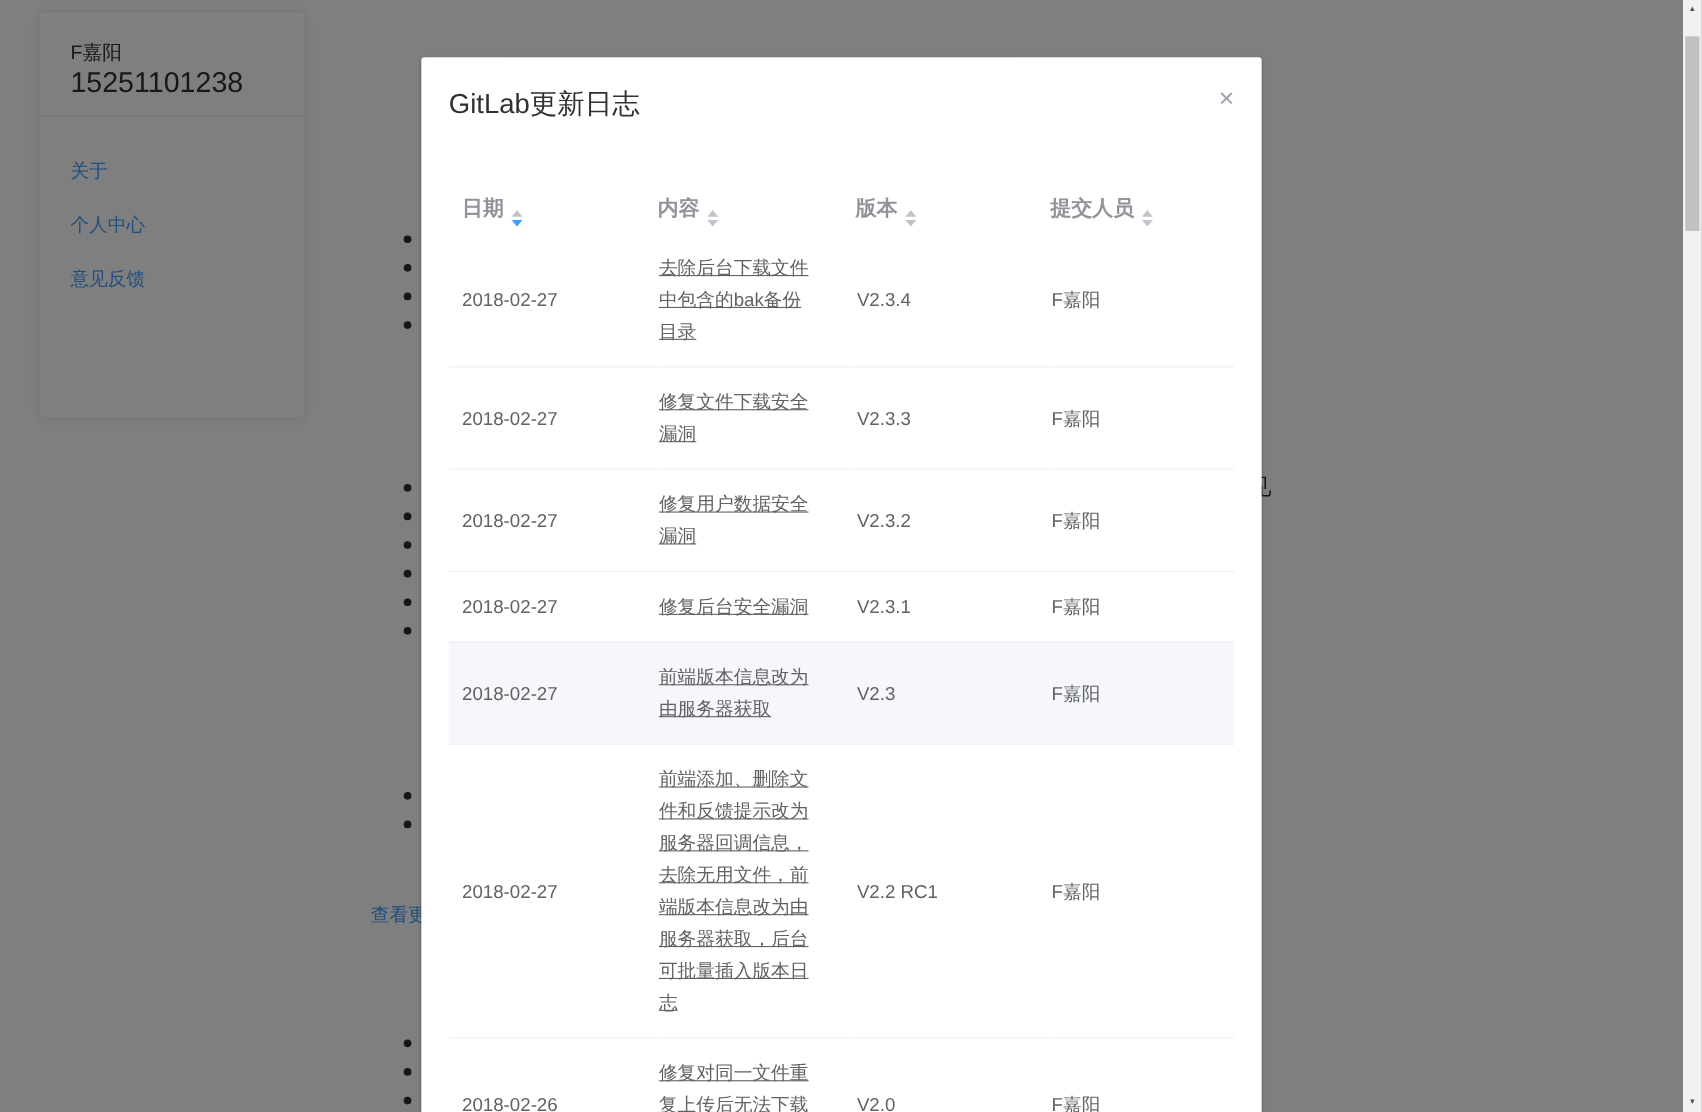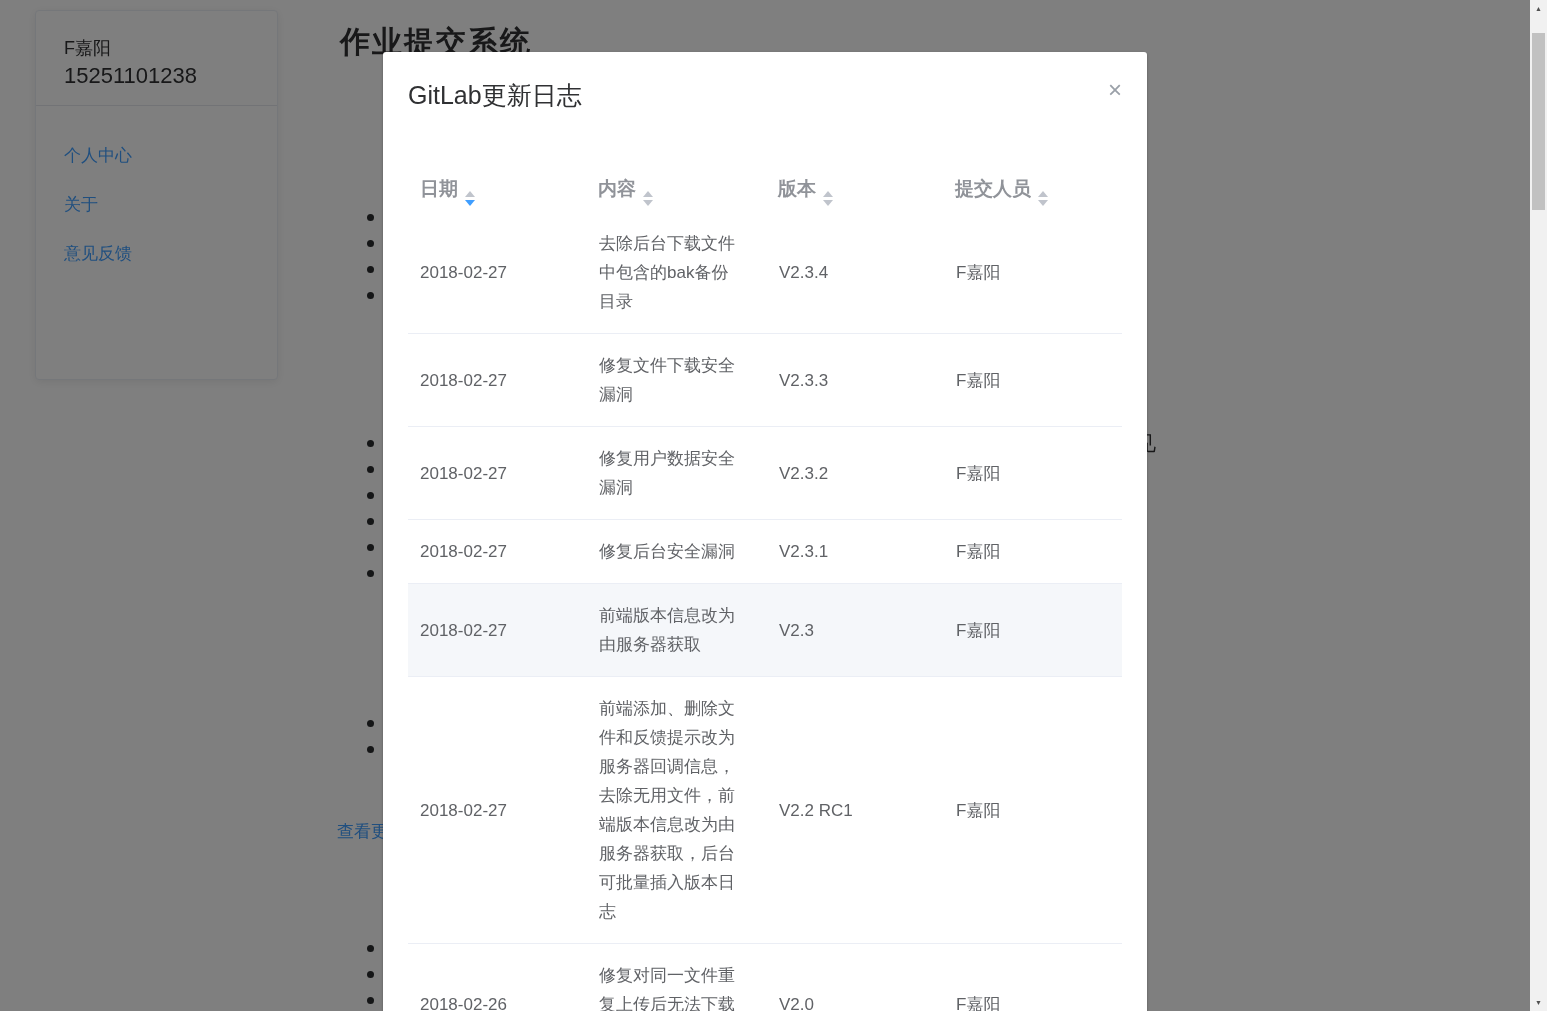--- a/index.html
+++ b/index.html
@@ -13,21 +13,21 @@
   
   .page { position:absolute; inset:0; z-index:0; }
 
   .sidebar-card {
     position:absolute; left:35px; top:10px; width:243px; height:370px;
     background:#fff; border:1px solid #ebeef5; border-radius:4px;
     box-shadow:0 2px 10px rgba(0,0,0,.08);
   }
   .user-info { padding:24px 28px 16px; }
   .user-name { font-size:18px; color:#303133; line-height:27px; }
-  .user-phone { font-size:22px; color:#303133; line-height:27px; }
+  .user-phone { font-size:26px; color:#303133; line-height:27px; }
   .sidebar-divider { height:1px; background:#e4e7ed; }
   .menu { padding-top:25px; }
   .menu-item {
     height:49px; line-height:49px; padding:0 28px;
     font-size:17px; color:#409eff; cursor:pointer;
   }
 
   .page-title {
     position:absolute; left:340px; top:22px; margin:0;
     font-size:30px; font-weight:700; color:#303133; letter-spacing:2px;
@@ -81,21 +81,21 @@
     color:#909399; font-size:19px; font-weight:700; padding:0;
     white-space:nowrap; cursor:pointer;
   }
   thead th:first-child, tbody td:first-child { padding-left:12px; }
   tbody td {
     padding-top:17px; padding-bottom:17px;
     line-height:29px; font-size:17px; color:#606266;
     border-bottom:1px solid #ebeef5; vertical-align:middle;
   }
   tr.highlight td { background:#f5f7fa; }
-  .content-cell { width:140px; overflow-wrap:break-word; word-break:break-word; }
+  .content-cell { width:140px; overflow-wrap:break-word; word-break:break-word;text-decoration:underline; }
 
   .caret-wrap {
     display:inline-flex; flex-direction:column; align-items:center;
     margin-left:7px; vertical-align:-2px;
   }
   .caret { width:0; height:0; border-left:5px solid transparent; border-right:5px solid transparent; }
   .caret.up   { border-bottom:6px solid #c0c4cc; margin-bottom:3px; }
   .caret.down { border-top:6px solid #c0c4cc; }
   .caret.down.active { border-top-color:#409eff; }
 
@@ -121,27 +121,26 @@
 
 <div class="page">
 
   <aside class="sidebar-card">
     <div class="user-info">
       <div class="user-name">F嘉阳</div>
       <div class="user-phone">15251101238</div>
     </div>
     <div class="sidebar-divider"></div>
     <nav class="menu" id="sidebar-menu">
+        <div class="menu-item">关于</div>
         <div class="menu-item">个人中心</div>
-        <div class="menu-item">关于</div>
         <div class="menu-item">意见反馈</div>
       </nav>
   </aside>
 
-  <h1 class="page-title">作业提交系统</h1>
 
   <ul class="bullets" id="bullets-1">
       <li></li>
       <li></li>
       <li></li>
       <li></li>
     </ul>
   <ul class="bullets" id="bullets-2">
       <li></li>
       <li></li>

